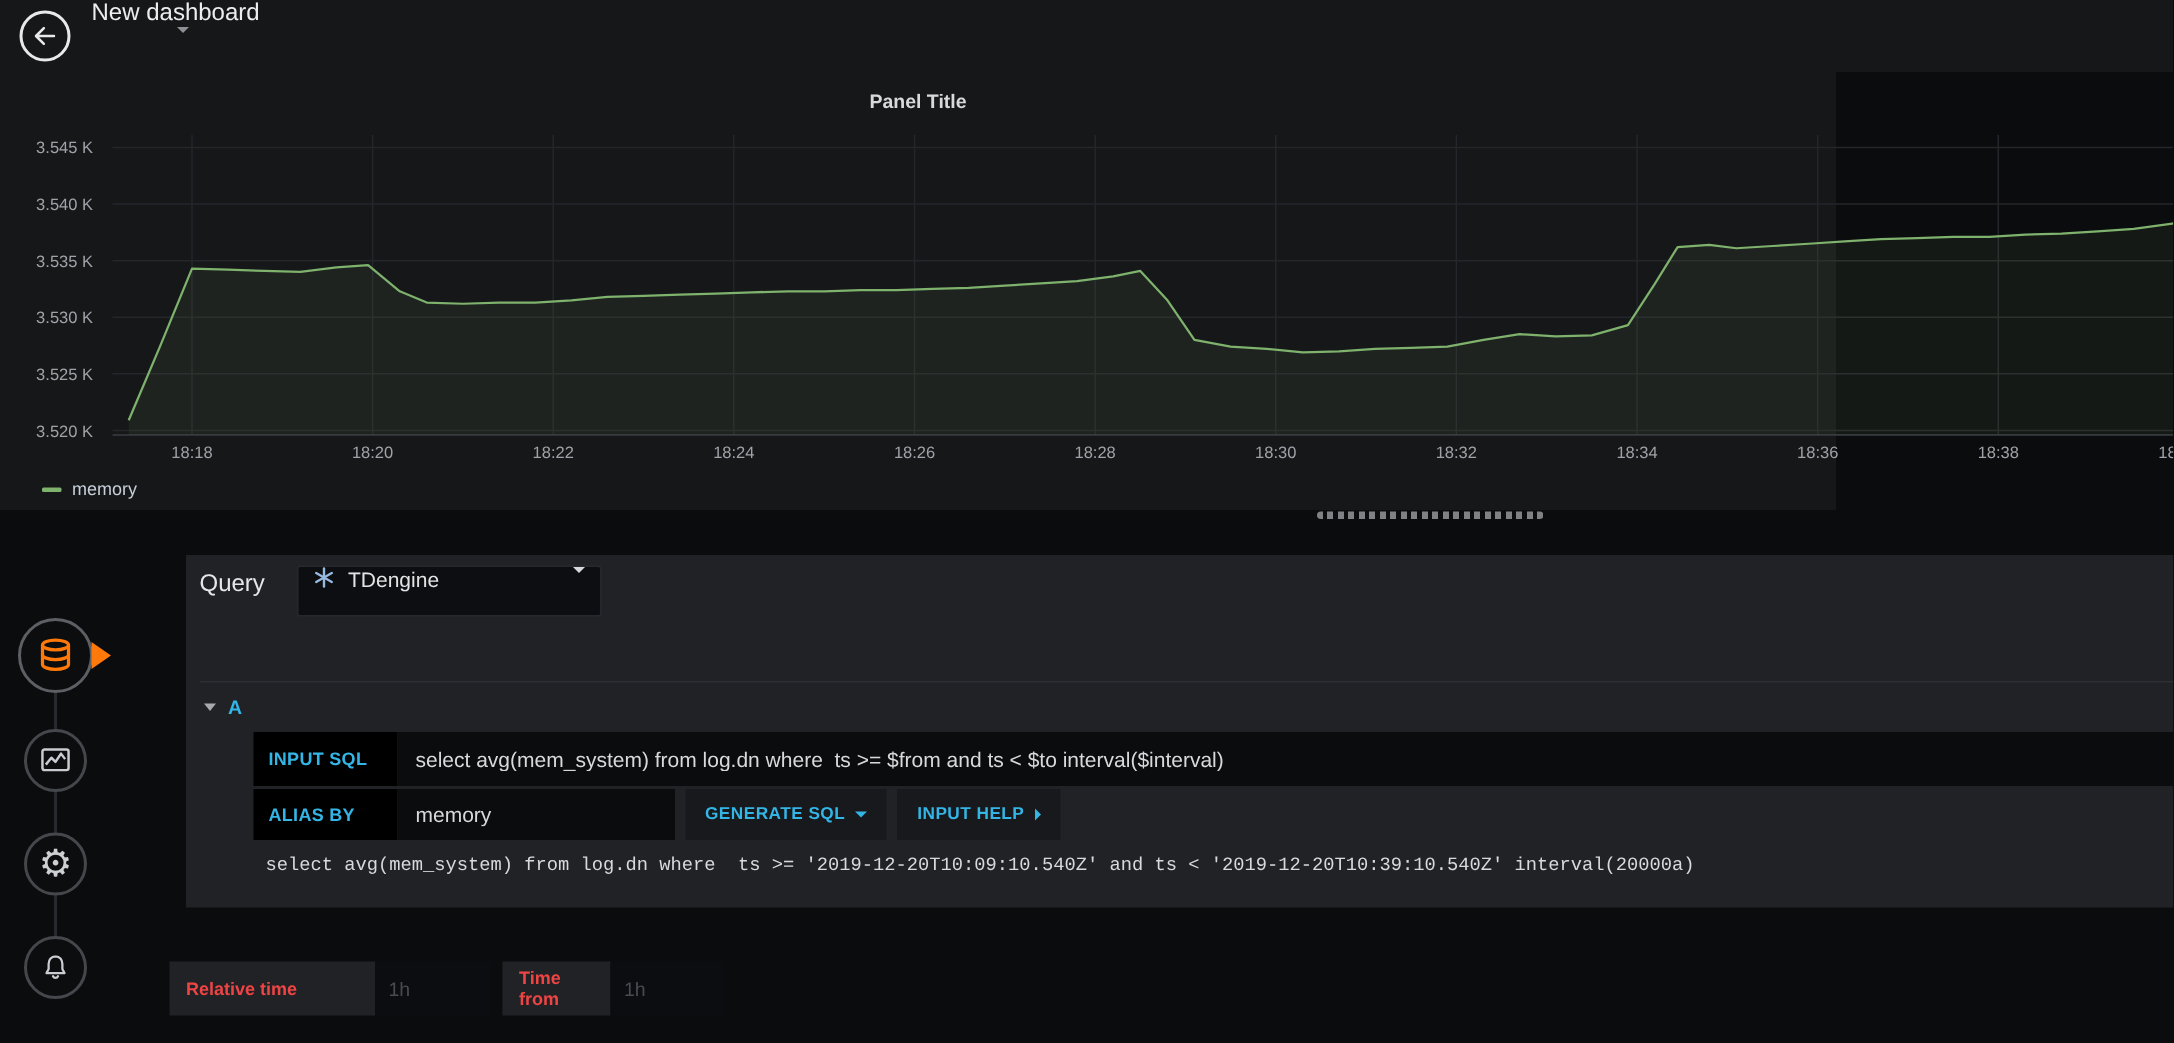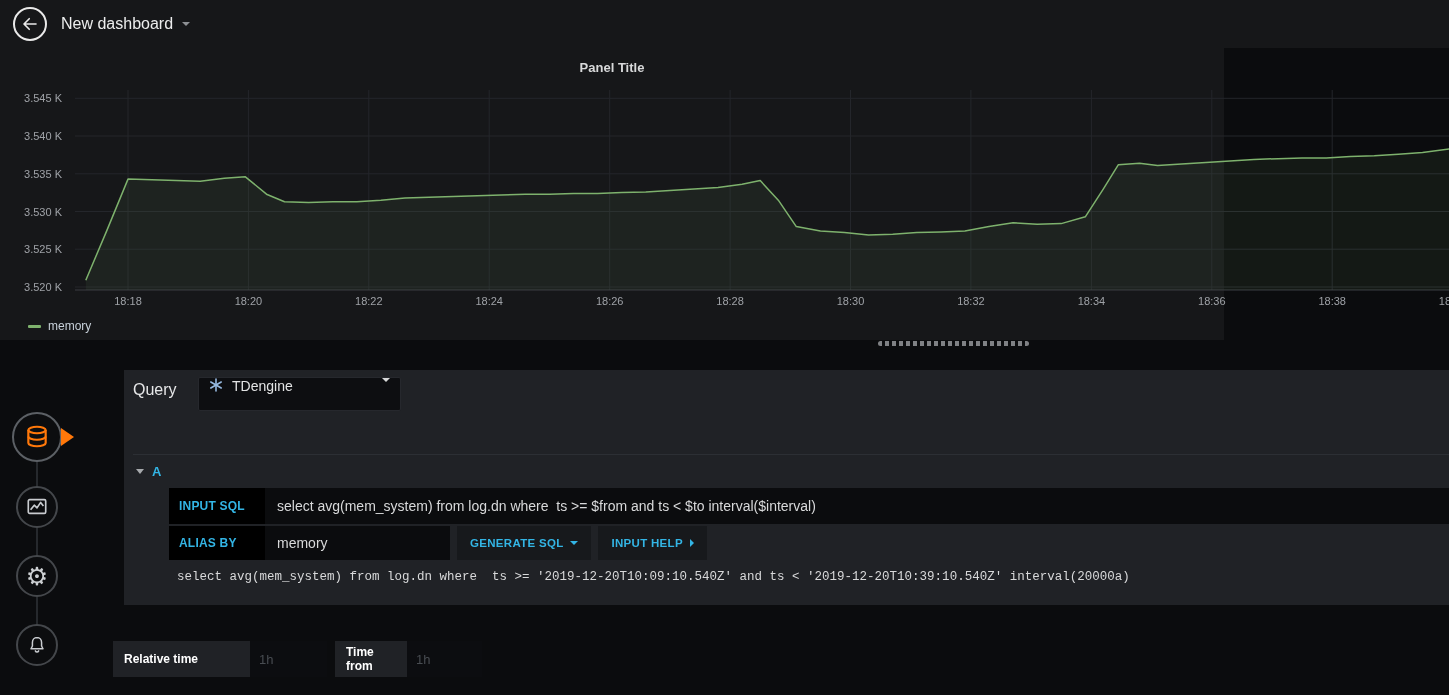--- a/index.html
+++ b/index.html
@@ -3,21 +3,21 @@
 <meta charset="utf-8">
 <style>
   html,body{margin:0;padding:0;background:#0b0c0e;}
   .app{position:relative;width:1449px;height:695px;background:#0b0c0e;overflow:hidden;
        font-family:"Liberation Sans",sans-serif;color:#d8d9da;}
 
   
   .topbar{position:absolute;left:0;top:0;width:100%;height:48px;background:#161719;}
   .back-btn{position:absolute;left:13px;top:7px;width:34px;height:34px;border:2px solid #e9e9e9;
             border-radius:50%;box-sizing:border-box;display:flex;align-items:center;justify-content:center;cursor:pointer;}
-  .title-wrap{position:absolute;left:61px;top:0;height:48px;display:flex;align-items:center;cursor:pointer;}
+  .title-wrap{position:absolute;left:61px;top:0;height:48px;display:flex;align-items:center;cursor:pointer;flex-direction:column;}
   .db-title{font-size:16px;font-weight:500;color:#eceded;}
   .tri-down{width:0;height:0;border-left:4px solid transparent;border-right:4px solid transparent;
             border-top:4px solid #8d9094;margin-left:9px;}
 
   
   .chart-panel{position:absolute;left:0;top:48px;width:1224px;height:292px;background:#161719;}
   .panel-title{position:absolute;top:12px;left:0;width:100%;text-align:center;font-size:13px;
                font-weight:bold;color:#d8d9da;cursor:pointer;}
   .chart-svg{position:absolute;left:0;top:0;cursor:crosshair;}
   .legend{position:absolute;left:28px;top:271px;display:flex;align-items:center;cursor:pointer;}
@@ -67,21 +67,21 @@
             font-family:"Liberation Sans",sans-serif;letter-spacing:.3px;flex:none;}
   .btn-caret-down{margin-left:7px;width:0;height:0;border-left:4px solid transparent;border-right:4px solid transparent;
                   border-top:4px solid #33b5e5;}
   .btn-caret-right{margin-left:7px;width:0;height:0;border-top:4px solid transparent;border-bottom:4px solid transparent;
                    border-left:4px solid #33b5e5;}
   .generated-sql{position:absolute;left:53px;top:200px;font-family:"Liberation Mono",monospace;
                  font-size:12.5px;color:#d8d9da;white-space:pre;}
 
   
   .time-row{position:absolute;left:113px;top:641px;height:36px;display:flex;align-items:stretch;}
-  .time-label{background:#202226;color:#ffffff;font-size:12px;font-weight:bold;display:flex;align-items:center;
+  .time-label{background:#202226;color:#ef4444;font-size:12px;font-weight:bold;display:flex;align-items:center;
               padding:0 11px;box-sizing:border-box;flex:none;}
   .rt-label{width:137px;}
   .ts-label{width:72px;}
   .time-input{background:#0c0d10;border:0;color:#d8d9da;font-size:13px;padding:0 9px;outline:none;
               font-family:"Liberation Sans",sans-serif;flex:none;box-sizing:border-box;}
   .rt-input{width:77px;}
   .ts-input{width:75px;}
   .time-gap{width:8px;flex:none;}
   input::placeholder{color:#484c51;}
 </style>

